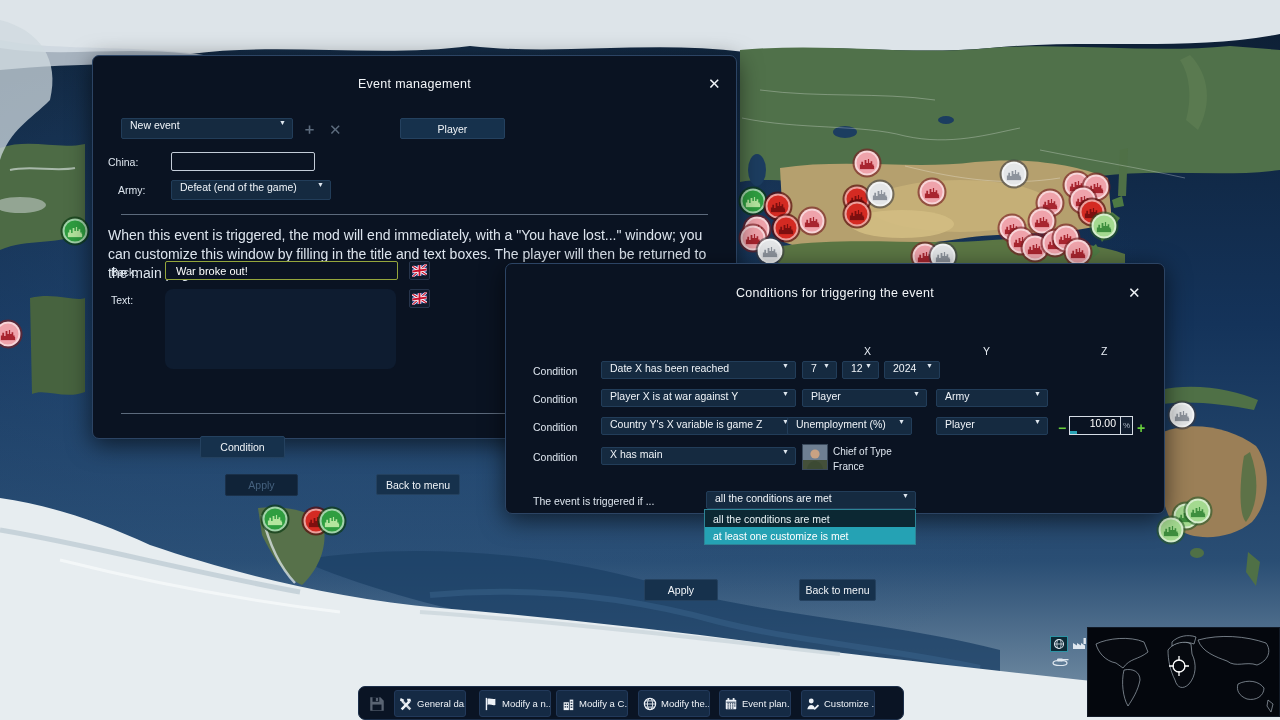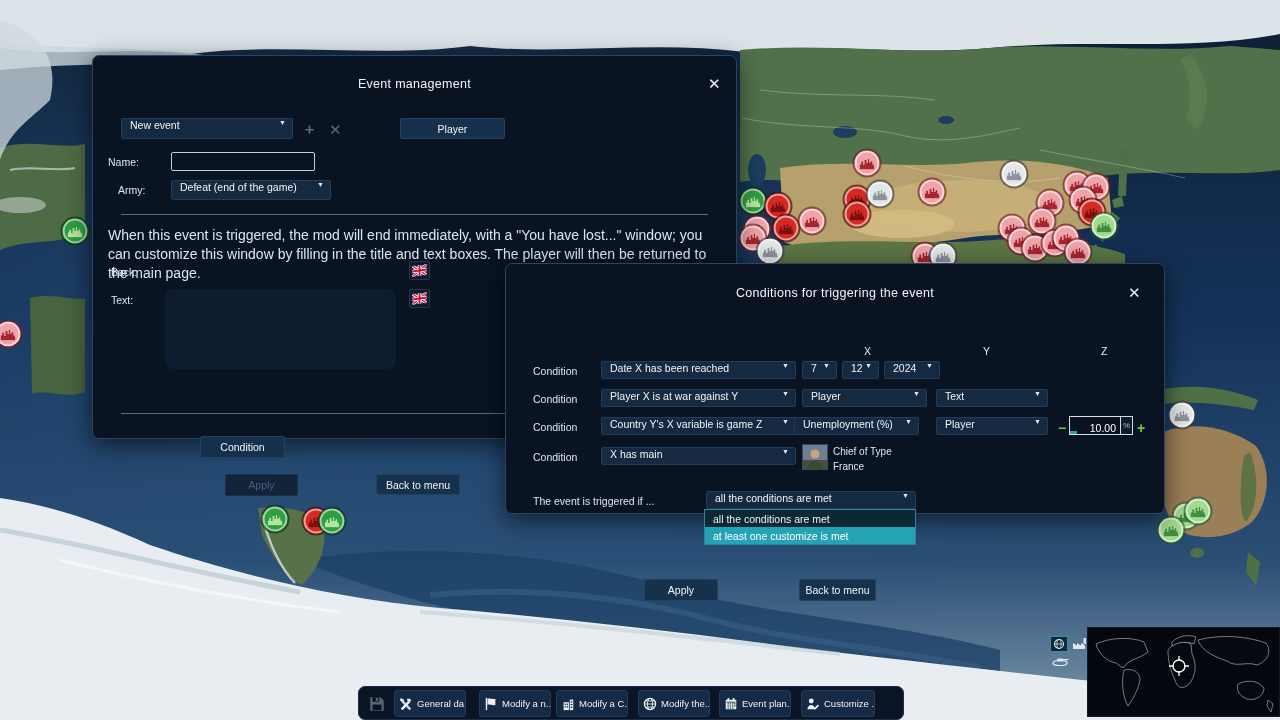--- a/index.html
+++ b/index.html
@@ -44,21 +44,21 @@
     font-size:11px;padding:0 10px;font-family:inherit;}
   .divider{position:absolute;height:1px;background:rgba(160,178,198,.55);}
   .iconbtn{position:absolute;color:#5c6b7d;font-size:15px;font-weight:bold;cursor:pointer;line-height:1;}
   .flagbtn{position:absolute;width:21px;height:19px;background:#101a2b;border:1px solid #27354c;border-radius:2px;
     display:flex;align-items:center;justify-content:center;cursor:pointer;}
   .flagbtn svg{transform:skewY(-8deg) ;}
 
   
   .colhead{position:absolute;font-size:10.5px;color:#e8eef5;}
   .stepbtn{position:absolute;color:#69cf3d;font-size:14px;font-weight:bold;line-height:1;cursor:pointer;}
-  .numbox{position:absolute;background:#0a1322;border:1px solid #d6dde6;display:flex;align-items:flex-end;}
+  .numbox{position:absolute;background:#0a1322;border:1px solid #d6dde6;display:flex;align-items:flex-start;}
   .numbox .val{flex:1;text-align:right;font-size:10.5px;color:#fff;padding-right:4px;}
   .numbox .unit{width:12px;height:100%;border-left:1px solid #d6dde6;font-size:8px;color:#aeb9c6;
     display:flex;align-items:center;justify-content:center;background:#101c2e;}
   .numbox .notch{position:absolute;left:0;bottom:0;width:7px;height:3px;background:#2ba3b5;}
   .optlist{position:absolute;border:1px solid #2d8496;background:#0c2833;z-index:5;}
   .opt{height:17px;display:flex;align-items:center;padding:0 8px;font-size:10.5px;color:#e8f2f5;}
   .opt.hl{background:#25a2b4;color:#fff;}
   .portrait{position:absolute;border:1px solid #3a4a5c;}
 
   
@@ -266,34 +266,35 @@
     <div class="close" style="left:615px;top:20px">✕</div>
 
     <div class="sel" style="left:28px;top:62px;width:172px;height:21px">
       <span>New event</span>
       <span class="arr">▼</span>
     </div>
     <div class="iconbtn" style="left:209px;top:65px">＋</div>
     <div class="iconbtn" style="left:236px;top:66px">✕</div>
     <div class="btn" style="left:307px;top:62px;width:105px;height:21px">Player</div>
 
-    <div class="lbl" style="left:15px;top:100px">Name:</div>
+    <div class="lbl" style="left:15px;top:100px">China:</div>
     <input class="inp" style="left: 78px; top: 96px; width: 144px; height: 19px;" value="">
 
     <div class="lbl" style="left:25px;top:128px">Army:</div>
     <div class="sel" style="left:78px;top:124px;width:160px;height:20px">
       <span>Defeat (end of the game)</span>
       <span class="arr">▼</span>
     </div>
 
     <div class="divider" style="left:28px;top:158px;width:587px"></div>
 
     <div class="lbl" style="left:15px;top:170px;width:608px;white-space:normal;line-height:1.35;font-size:14px">When this event is triggered, the mod will end immediately, with a "You have lost..." window; you can customize this window by filling in the title and text boxes. The player will then be returned to the main page.</div>
 
     <div class="lbl" style="left:18px;top:210px">Back:</div>
+    <input class="inp" style="left: 72px; top: 205px; width: 233px; height: 19px; border-color: rgb(148, 166, 60);" value="War broke out!">
     <div class="flagbtn" style="left:316px;top:205px">
       <svg width="15" height="11" viewBox="0 0 18 14">
         <rect width="18" height="14" fill="#263a8c"></rect>
         <path d="M0,0 L18,14 M18,0 L0,14" stroke="#fff" stroke-width="3.4"></path>
         <path d="M0,0 L18,14 M18,0 L0,14" stroke="#c8102e" stroke-width="1.4"></path>
         <path d="M9,0 V14 M0,7 H18" stroke="#fff" stroke-width="4.6"></path>
         <path d="M9,0 V14 M0,7 H18" stroke="#c8102e" stroke-width="2.4"></path>
       </svg>
     </div>
 
@@ -345,30 +346,30 @@
     <div class="lbl" style="left:27px;top:129px">Condition</div>
     <div class="sel" style="left:95px;top:125px;width:195px;height:18px">
       <span>Player X is at war against Y</span>
       <span class="arr">▼</span>
     </div>
     <div class="sel" style="left:296px;top:125px;width:125px;height:18px">
       <span>Player</span>
       <span class="arr">▼</span>
     </div>
     <div class="sel" style="left:430px;top:125px;width:112px;height:18px">
-      <span>Text</span>
+      <span>Army</span>
       <span class="arr">▼</span>
     </div>
 
     <div class="lbl" style="left:27px;top:157px">Condition</div>
     <div class="sel" style="left:95px;top:153px;width:195px;height:18px">
       <span>Country Y's X variable is game Z</span>
       <span class="arr">▼</span>
     </div>
-    <div class="sel" style="left:288px;top:153px;width:125px;height:18px">
+    <div class="sel" style="left:281px;top:153px;width:125px;height:18px">
       <span>Unemployment (%)</span>
       <span class="arr">▼</span>
     </div>
     <div class="sel" style="left:430px;top:153px;width:112px;height:18px">
       <span>Player</span>
       <span class="arr">▼</span>
     </div>
     <div class="stepbtn" style="left:552px;top:157px">−</div>
     <div class="numbox" style="left:563px;top:152px;width:64px;height:19px">
       <span class="notch"></span>

